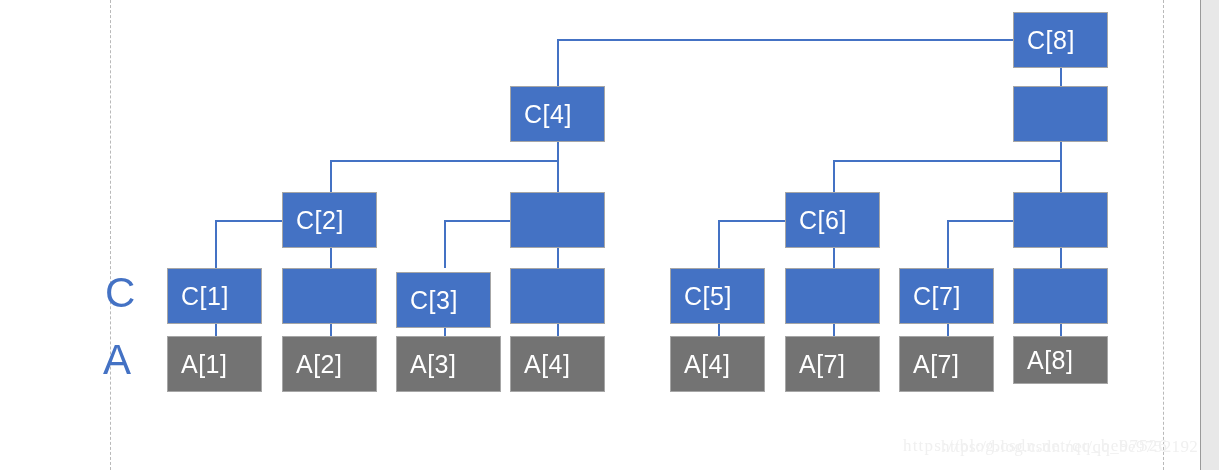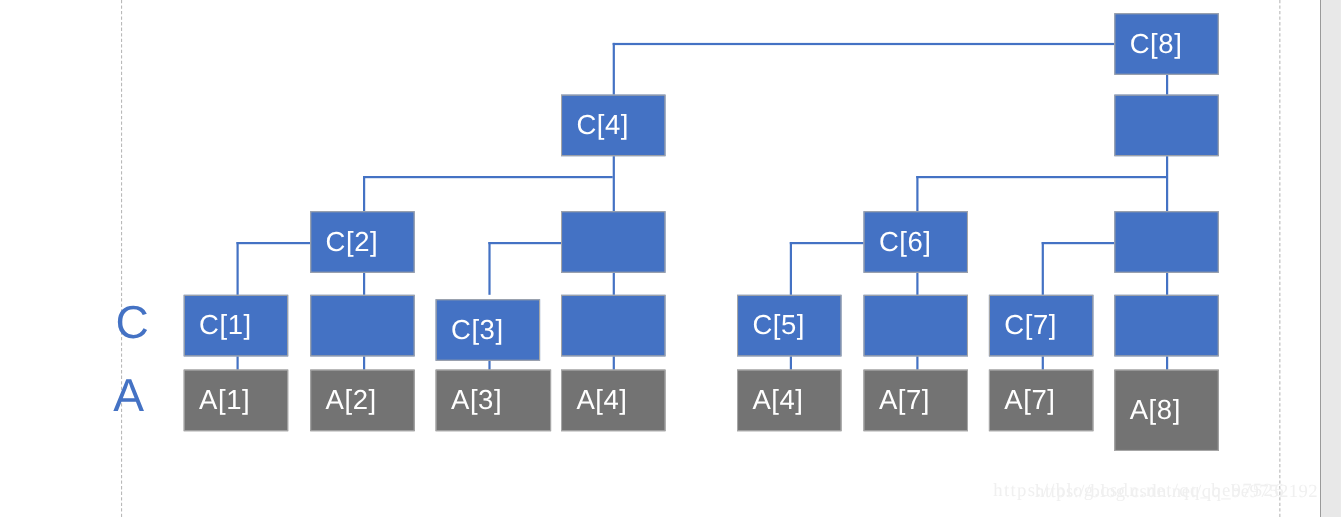--- a/index.html
+++ b/index.html
@@ -162,18 +162,18 @@
   <div class="node blue" style="left:899px;  top:268px; width:95px; height:56px;">C[7]</div>
   <div class="node blue blank" style="left:1013px; top:268px; width:95px; height:56px;"></div>
 
   <div class="node teal" style="left:167px;  top:336px; width:95px; height:56px;">A[1]</div>
   <div class="node teal" style="left:282px;  top:336px; width:95px; height:56px;">A[2]</div>
   <div class="node teal" style="left:396px;  top:336px; width:105px; height:56px;">A[3]</div>
   <div class="node teal" style="left:510px;  top:336px; width:95px; height:56px;">A[4]</div>
   <div class="node teal" style="left:670px;  top:336px; width:95px; height:56px;">A[4]</div>
   <div class="node teal" style="left:785px;  top:336px; width:95px; height:56px;">A[7]</div>
   <div class="node teal" style="left:899px;  top:336px; width:95px; height:56px;">A[7]</div>
-  <div class="node teal" style="left:1013px; top:336px; width:95px; height:74px;">A[8]</div>
+  <div class="node teal" style="left:1013px; top:336px; width:95px; height:48px;">A[8]</div>
 
   <div class="watermark" style="left:903px; top:436px;">https://blog.csdn.net/qq_be97526</div>
   <div class="watermark wm2" style="left:941px; top:437px;">https://blog.csdn.net/qq_be9752192</div>
 
 </div>
 
 </body></html>

